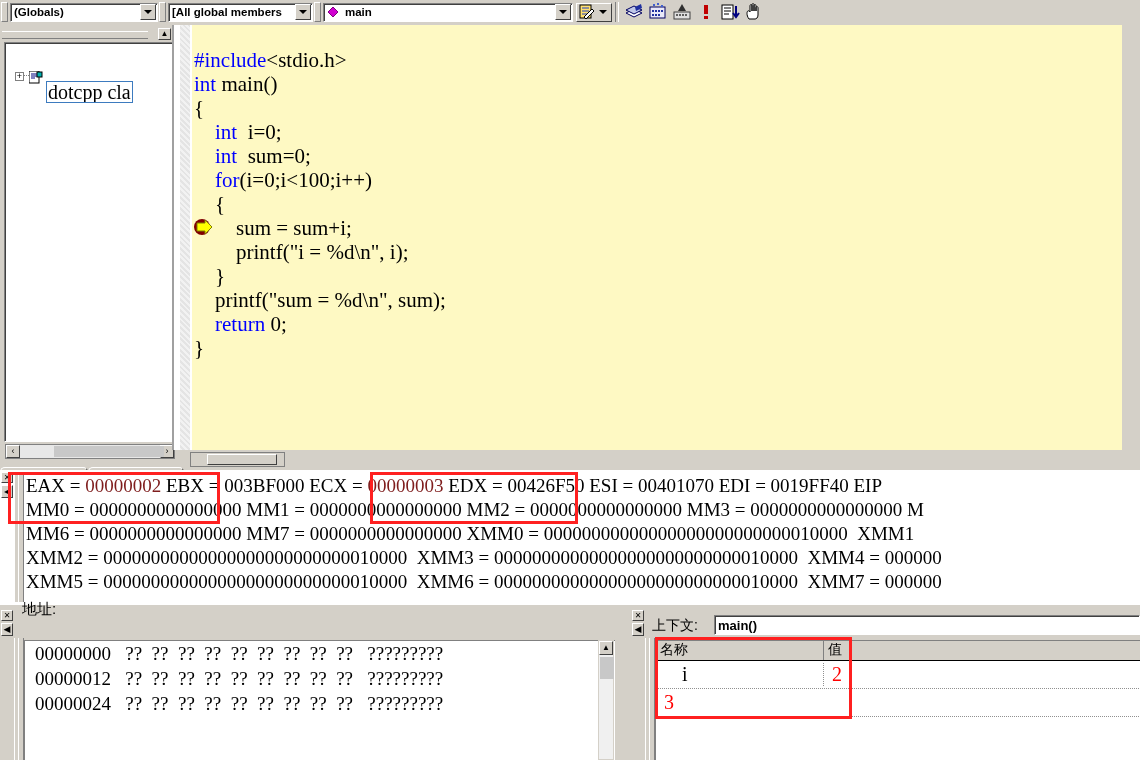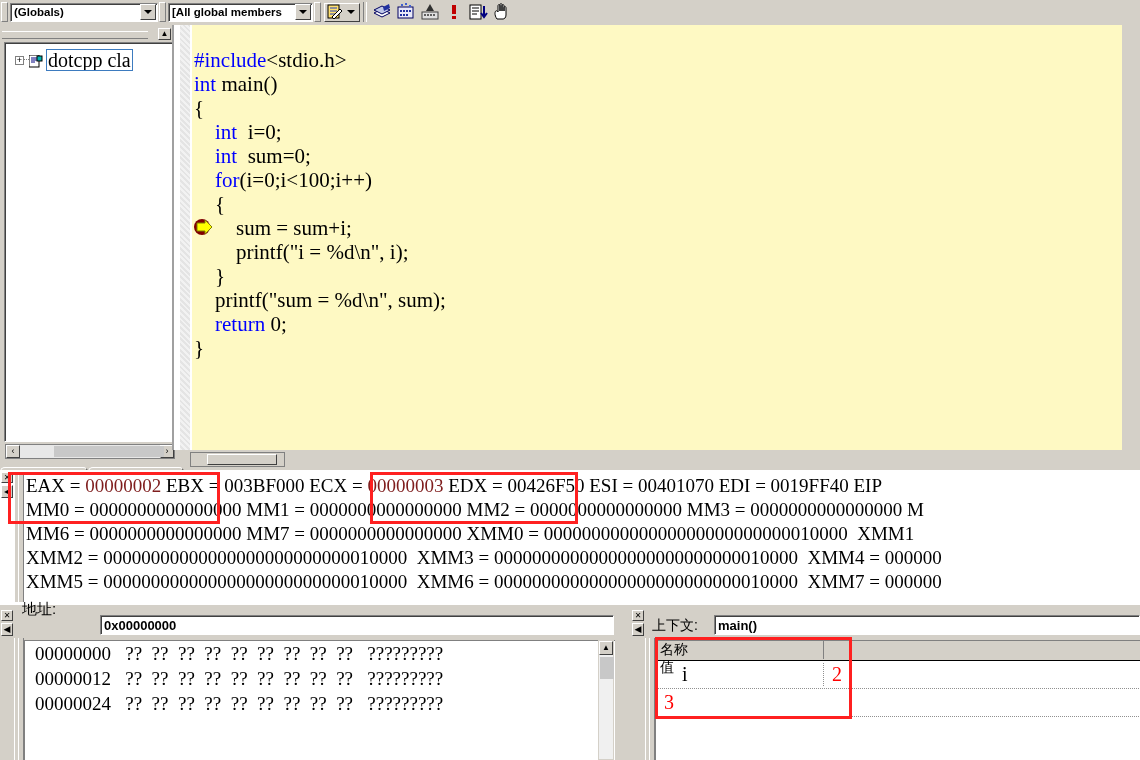--- a/index.html
+++ b/index.html
@@ -90,21 +90,21 @@
   .expander {
     width: 9px; height: 9px; border: 1px solid #808080; background: #fff;
     font-size: 9px; line-height: 7px; text-align: center; color: #000;
     font-family: "Liberation Sans", sans-serif; box-sizing: border-box;
   }
   .dotline { width: 5px; border-top: 1px dotted #808080; height: 1px; }
   .cls-icon { width: 15px; height: 13px; margin-right: 2px; position: relative; }
   .tree-label {
     font-family: "Liberation Serif", serif; font-size: 20px; color: #000;
     background: #ffffff; border: 1px solid #3d7bbf; padding: 0 1px; line-height: 20px;
-    white-space: nowrap; overflow: hidden;
+    white-space: nowrap; overflow: hidden; margin-top: 32px;
   }
   .ws-hscroll {
     position: absolute; left: 5px; top: 417px; width: 170px; height: 15px;
     background: #e8e8e8; border: 1px solid #808080; box-sizing: border-box;
     display: flex; align-items: center; justify-content: space-between;
   }
   .hs-btn { width: 14px; height: 13px; background: #d4d0c8;
     border: 1px solid #ffffff; border-right-color: #404040; border-bottom-color: #404040;
     box-sizing: border-box; font-size: 9px; text-align: center; line-height: 11px; color:#000;}
   .hs-thumb { position: absolute; left: 48px; top: 1px; width: 110px; height: 11px; background: #c8c8c8; }
@@ -261,21 +261,21 @@
     font-family: "Liberation Sans", sans-serif; font-size: 13px; font-weight: bold;
     color: #000; padding: 2px 0 0 3px;
   }
   .var-grid {
     position: absolute; left: 655px; top: 640px; width: 485px; height: 120px;
     background: #ffffff; border-left: 1px solid #808080; border-top: 1px solid #808080;
     overflow: hidden;
   }
   .var-header {
     display: flex; height: 19px; background: #d4d0c8; border-bottom: 1px solid #000000;
-    font-family: "Liberation Sans", sans-serif; font-size: 14px; color: #000; flex-direction: column;
+    font-family: "Liberation Sans", sans-serif; font-size: 14px; color: #000;
   }
   .vh-name { width: 168px; padding-left: 4px; box-sizing: border-box; border-right: 1px solid #808080; }
   .vh-val { flex: 1; padding-left: 4px; box-sizing: border-box; }
   .var-row {
     display: flex; height: 27px; align-items: center;
     border-bottom: 1px dotted #909090;
     font-family: "Liberation Serif", serif; font-size: 20px;
   }
   .vr-name { width: 168px; padding-left: 26px; box-sizing: border-box;
     border-right: 1px dotted #909090; color: #000; }
@@ -301,20 +301,31 @@
         </span>
     </div>
     <div class="tb-grip"></div>
     <div class="combo combo2">
       <span class="ctext">[All global members</span>
       <span class="carrow">
           <span class="arrow-dn"></span>
         </span>
     </div>
     <div class="tb-grip"></div>
+    <div class="combo combo3">
+      <span style="flex:0 0 18px;display:flex;align-items:center;justify-content:center;">
+        <svg width="12" height="12" viewBox="0 0 12 12">
+            <polygon points="6,1 11,6 6,11 1,6" fill="#d000d0" stroke="#800080" stroke-width="1"></polygon>
+          </svg>
+      </span>
+      <span class="ctext">main</span>
+      <span class="carrow">
+          <span class="arrow-dn"></span>
+        </span>
+    </div>
     <div class="memcombo">
       <span style="flex:0 0 20px;display:flex;align-items:center;justify-content:center;">
         <svg width="16" height="16" viewBox="0 0 16 16">
           <rect x="1" y="1" width="11" height="13" fill="#ffe070" stroke="#000" stroke-width="1"></rect>
           <line x1="3" y1="4" x2="10" y2="4" stroke="#2040c0" stroke-width="1"></line>
           <line x1="3" y1="7" x2="10" y2="7" stroke="#2040c0" stroke-width="1"></line>
           <line x1="3" y1="10" x2="8" y2="10" stroke="#2040c0" stroke-width="1"></line>
           <path d="M5,13 L13,5 L15,7 L7,15 Z" fill="#ffffff" stroke="#000" stroke-width="1"></path>
         </svg>
       </span>
@@ -477,21 +488,20 @@
     <div class="reg-grip"></div>
     <div class="reg-content" id="reg-area"><div><span>EAX = </span><span class="reg-hi">00000002</span><span> EBX = 003BF000 ECX = </span><span class="reg-hi">00000003</span><span> EDX = 00426F50 ESI = 00401070 EDI = 0019FF40 EIP</span></div><div><span>MM0 = 0000000000000000 MM1 = 0000000000000000 MM2 = 0000000000000000 MM3 = 0000000000000000 M</span></div><div><span>MM6 = 0000000000000000 MM7 = 0000000000000000 XMM0 = 00000000000000000000000000010000  XMM1 </span></div><div><span>XMM2 = 00000000000000000000000000010000  XMM3 = 00000000000000000000000000010000  XMM4 = 000000</span></div><div><span>XMM5 = 00000000000000000000000000010000  XMM6 = 00000000000000000000000000010000  XMM7 = 000000</span></div></div>
   </div>
 
   <div class="mem-panel">
     <div class="mem-close">✕</div>
     <div class="mem-lbtn">◀</div>
     <div class="mem-grip"></div>
   </div>
   <div class="mem-addr-label">地址:</div>
-  <div class="mem-addr-input">0x00000000</div>
   <div class="mem-list" id="mem-area">
       <div class="mem-row"><span>00000000</span><span>   ??  ??  ??  ??  ??  ??  ??  ??  ??</span><span>   ?????????</span></div>
       <div class="mem-row"><span>00000012</span><span>   ??  ??  ??  ??  ??  ??  ??  ??  ??</span><span>   ?????????</span></div>
       <div class="mem-row"><span>00000024</span><span>   ??  ??  ??  ??  ??  ??  ??  ??  ??</span><span>   ?????????</span></div>
     </div>
   <div class="mem-vscroll">
     <div class="mv-up">▲</div>
     <div class="mv-thumb"></div>
   </div>
 

